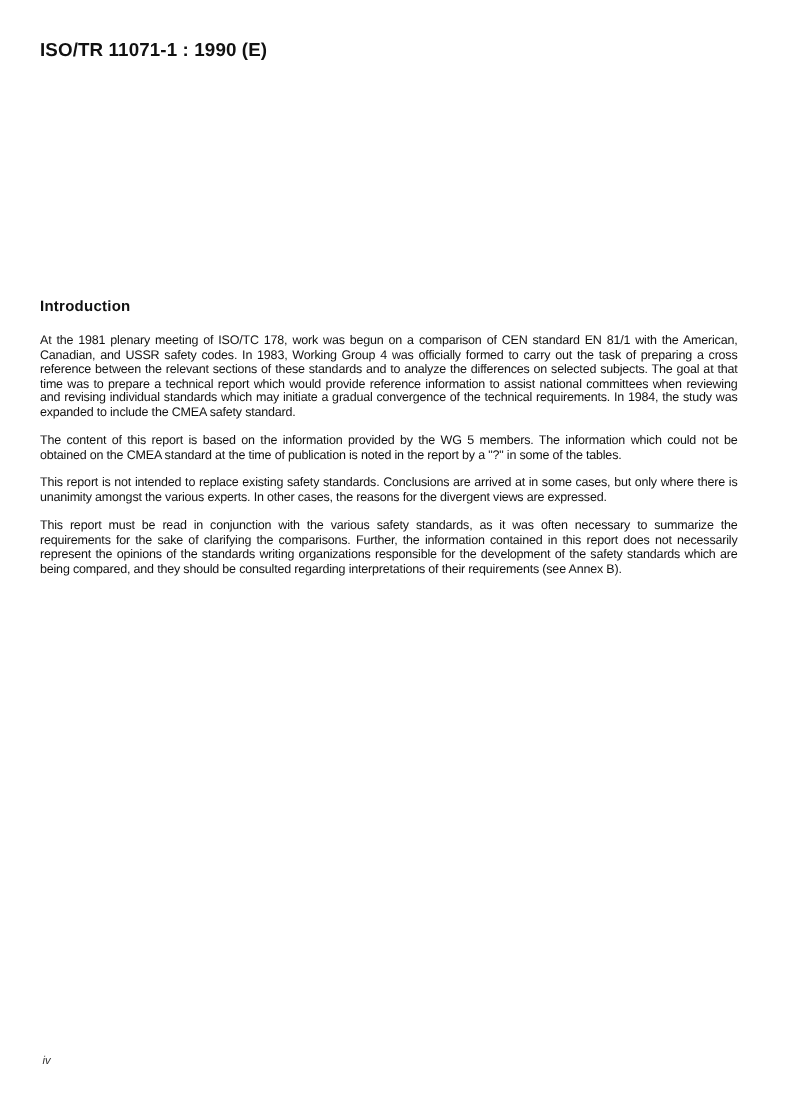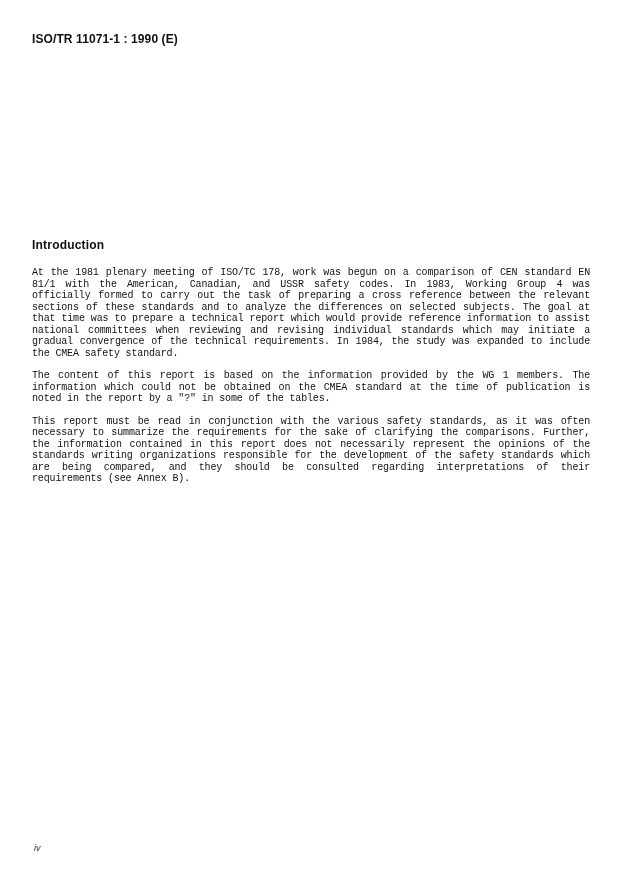--- a/index.html
+++ b/index.html
@@ -12,38 +12,37 @@
       height: 882px;
       position: relative;
       overflow: hidden;
       font-family: "Liberation Sans", sans-serif;
       color: #111111;
     }
     .header {
       position: absolute;
       left: 32px;
       top: 32px;
-      font-size: 12px;
+      font-size: 15px;
       font-weight: bold;
       letter-spacing: 0.1px;
     }
     .title {
       position: absolute;
       left: 32px;
       top: 238px;
       font-size: 12px;
       font-weight: bold;
       letter-spacing: 0.2px;
     }
     .body-text {
       position: absolute;
       left: 32px;
       top: 267px;
       width: 558px;
-      font-family: Liberation Mono, monospace;
     }
     .para {
       font-size: 10px;
       line-height: 11.5px;
       text-align: justify;
       margin: 0 0 11px 0;
       letter-spacing: -0.15px;
     }
     .page-number {
       position: absolute;
@@ -56,17 +55,18 @@
   </style>
 </head>
 <body>
 
 <div class="header">ISO/TR 11071-1 : 1990 (E)</div>
 
 <h1 class="title" style="margin:0;">Introduction</h1>
 
 <div class="body-text">
   <p class="para">At the 1981 plenary meeting of ISO/TC 178, work was begun on a comparison of CEN standard EN 81/1 with the American, Canadian, and USSR safety codes. In 1983, Working Group 4 was officially formed to carry out the task of preparing a cross reference between the relevant sections of these standards and to analyze the differences on selected subjects. The goal at that time was to prepare a technical report which would provide reference information to assist national committees when reviewing and revising individual standards which may initiate a gradual convergence of the technical requirements. In 1984, the study was expanded to include the CMEA safety standard.</p>
-  <p class="para">The content of this report is based on the information provided by the WG 1 members. The information which could not be obtained on the CMEA standard at the time of publication is noted in the report by a "?" in some of the tables.</p>
+  <p class="para">The content of this report is based on the information provided by the WG 5 members. The information which could not be obtained on the CMEA standard at the time of publication is noted in the report by a "?" in some of the tables.</p>
+  <p class="para">This report is not intended to replace existing safety standards. Conclusions are arrived at in some cases, but only where there is unanimity amongst the various experts. In other cases, the reasons for the divergent views are expressed.</p>
   <p class="para">This report must be read in conjunction with the various safety standards, as it was often necessary to summarize the requirements for the sake of clarifying the comparisons. Further, the information contained in this report does not necessarily represent the opinions of the standards writing organizations responsible for the development of the safety standards which are being compared, and they should be consulted regarding interpretations of their requirements (see Annex B).</p>
 </div>
 
 <div class="page-number">iv</div>
 
 </body></html>

